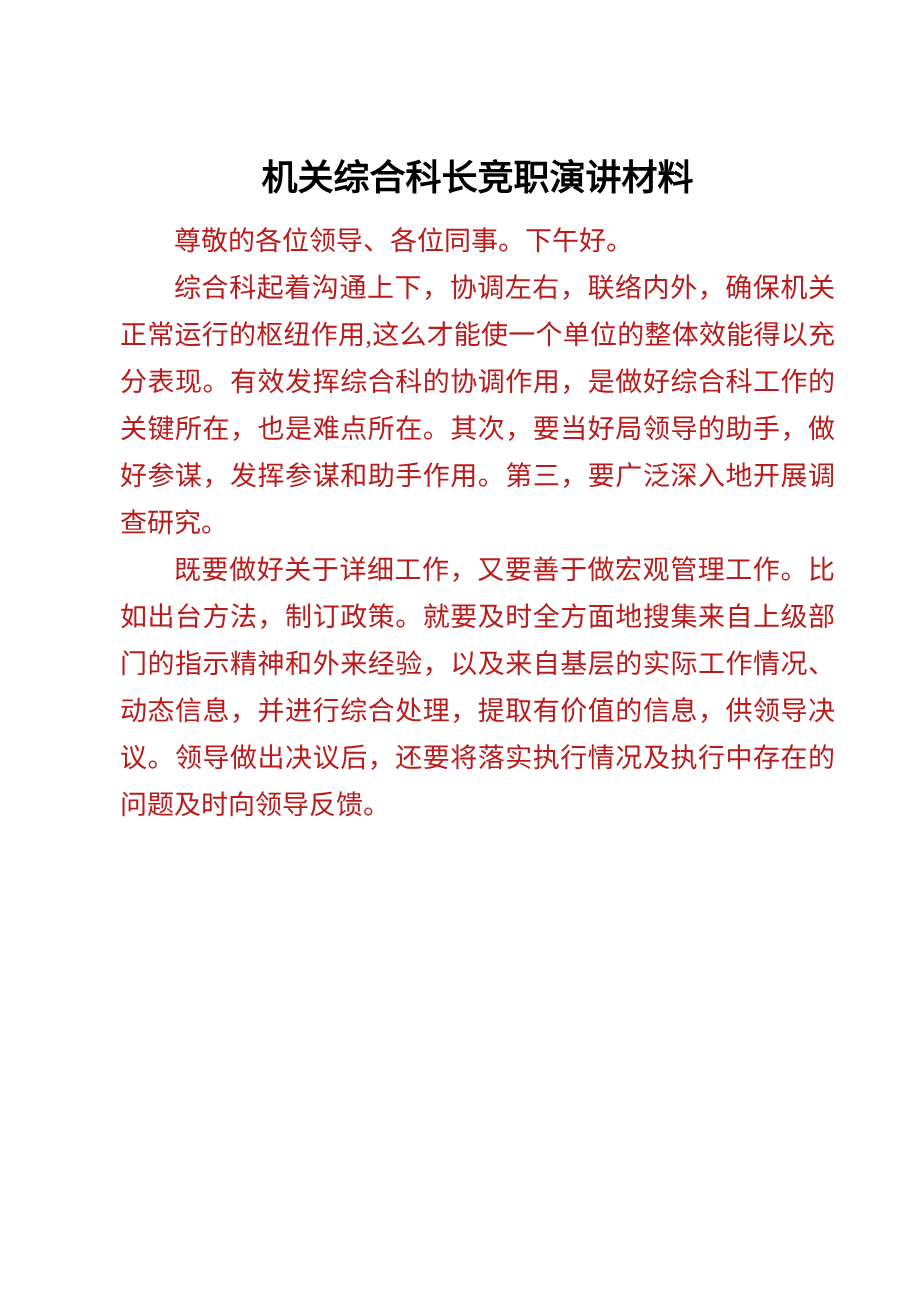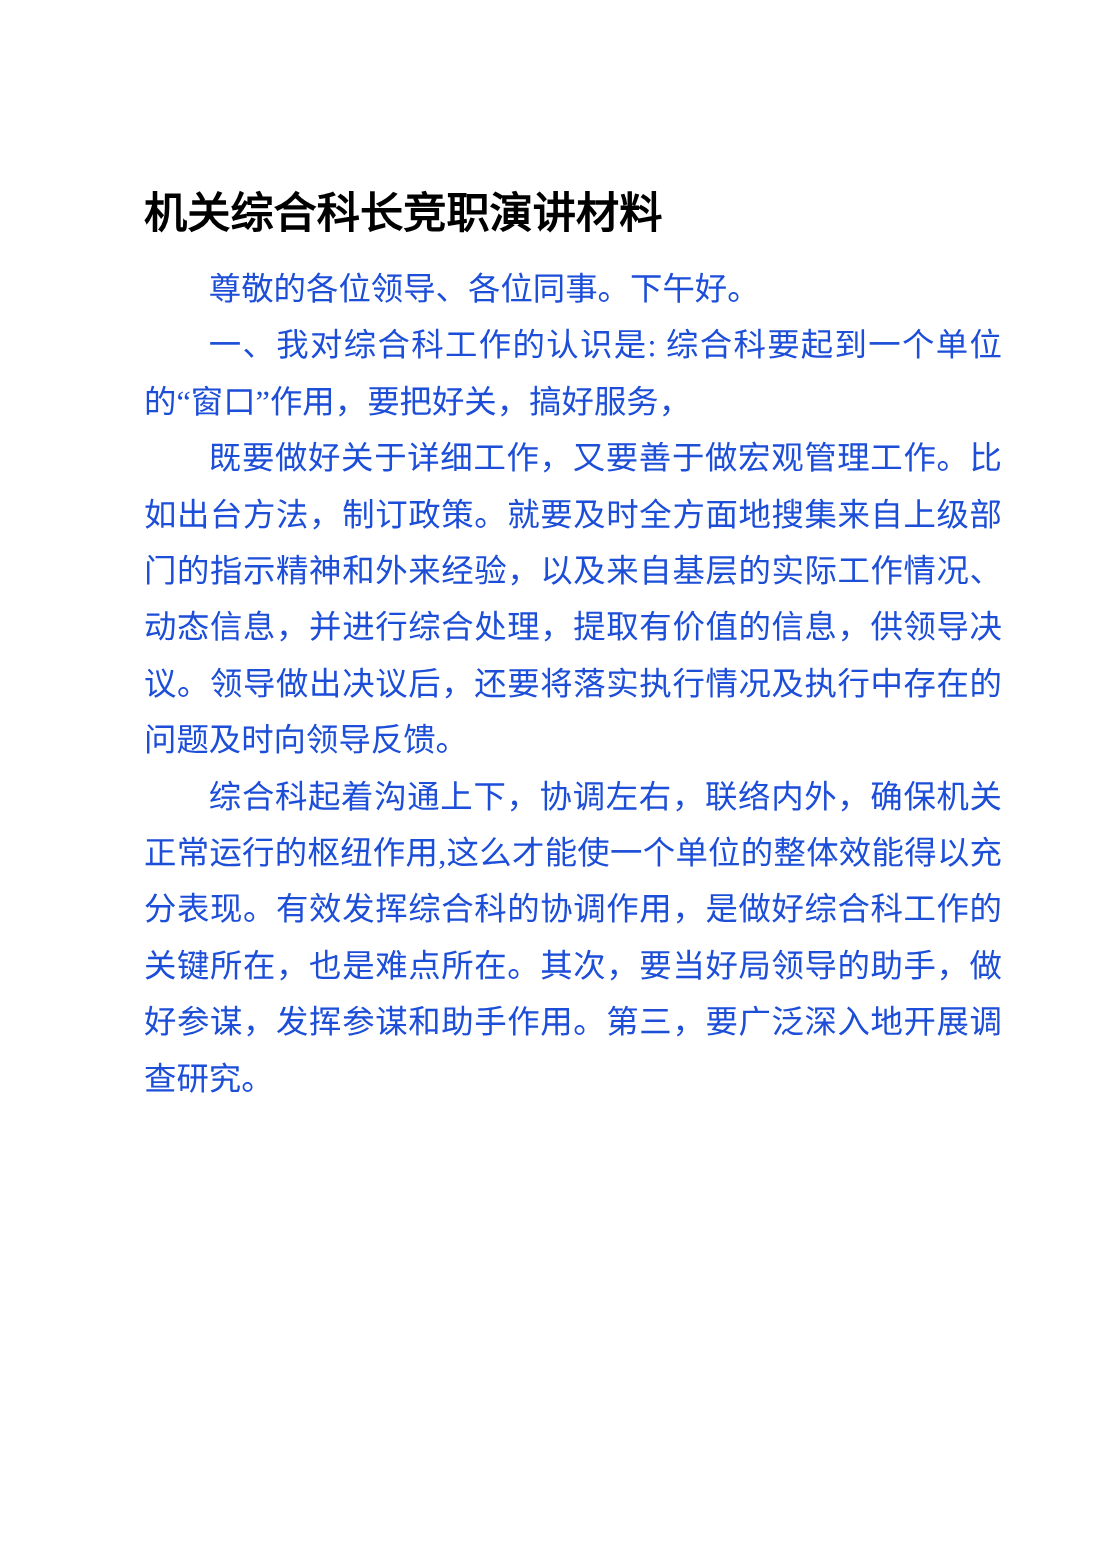--- a/index.html
+++ b/index.html
@@ -18,44 +18,43 @@
     box-sizing: border-box;
     width: 920px;
     height: 1302px;
     background: #ffffff;
     padding: 152px 85px 0 120px;
   }
   .doc-title {
     font-size: 36px;
     font-weight: bold;
     line-height: 52px;
-    text-align: left;
+    text-align: center;
     letter-spacing: 0px;
     color: #000000;
     margin: 0;
   }
   .doc-body {
     margin-top: 14px;
     font-size: 27px;
     line-height: 47px;
     text-align: justify;
-    color: #1d4ed8;
+    color: #b91c1c;
   }
   .doc-body p {
     margin: 0;
     padding: 0;
     text-indent: 2em;
     word-break: break-all;
   }
 </style>
 </head>
 <body>
 
 <div class="page">
   <h1 class="doc-title">机关综合科长竞职演讲材料</h1>
 
   <div class="doc-body">
     <p>尊敬的各位领导、各位同事。下午好。</p>
-    <p>一、我对综合科工作的认识是: 综合科要起到一个单位的“窗口”作用，要把好关，搞好服务，</p>
+    <p>综合科起着沟通上下，协调左右，联络内外，确保机关正常运行的枢纽作用,这么才能使一个单位的整体效能得以充分表现。有效发挥综合科的协调作用，是做好综合科工作的关键所在，也是难点所在。其次，要当好局领导的助手，做好参谋，发挥参谋和助手作用。第三，要广泛深入地开展调查研究。</p>
     <p>既要做好关于详细工作，又要善于做宏观管理工作。比如出台方法，制订政策。就要及时全方面地搜集来自上级部门的指示精神和外来经验，以及来自基层的实际工作情况、动态信息，并进行综合处理，提取有价值的信息，供领导决议。领导做出决议后，还要将落实执行情况及执行中存在的问题及时向领导反馈。</p>
-    <p>综合科起着沟通上下，协调左右，联络内外，确保机关正常运行的枢纽作用,这么才能使一个单位的整体效能得以充分表现。有效发挥综合科的协调作用，是做好综合科工作的关键所在，也是难点所在。其次，要当好局领导的助手，做好参谋，发挥参谋和助手作用。第三，要广泛深入地开展调查研究。</p>
   </div>
 </div>
 
 </body></html>

